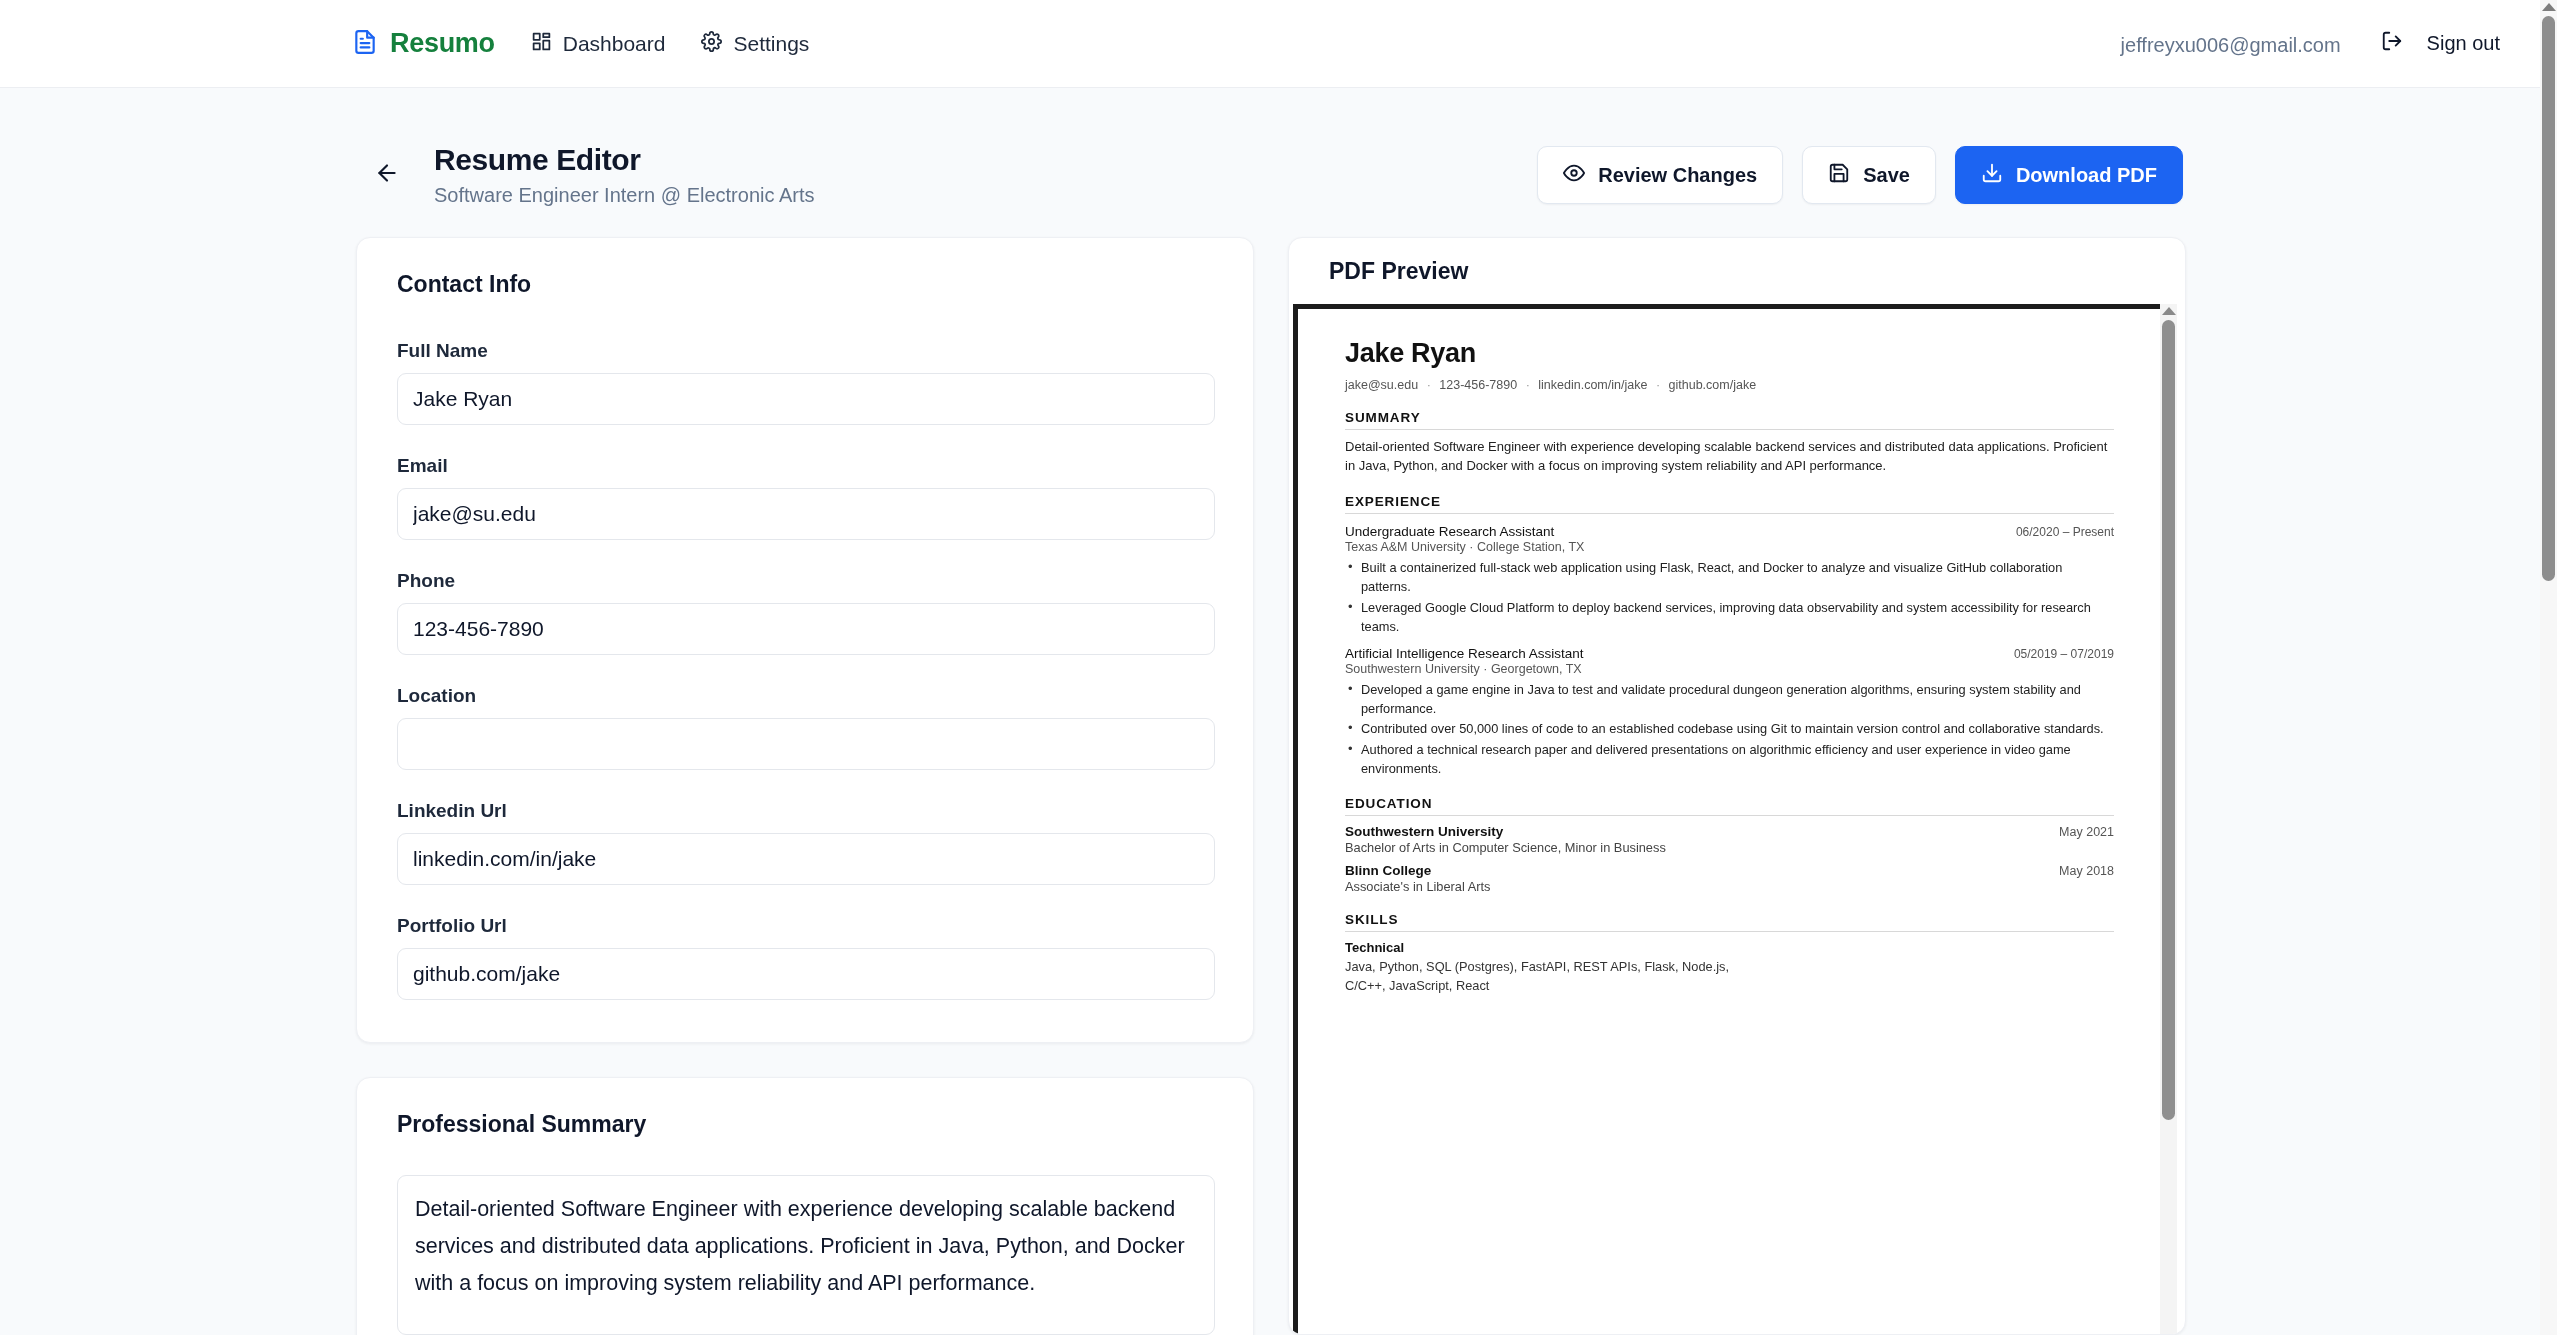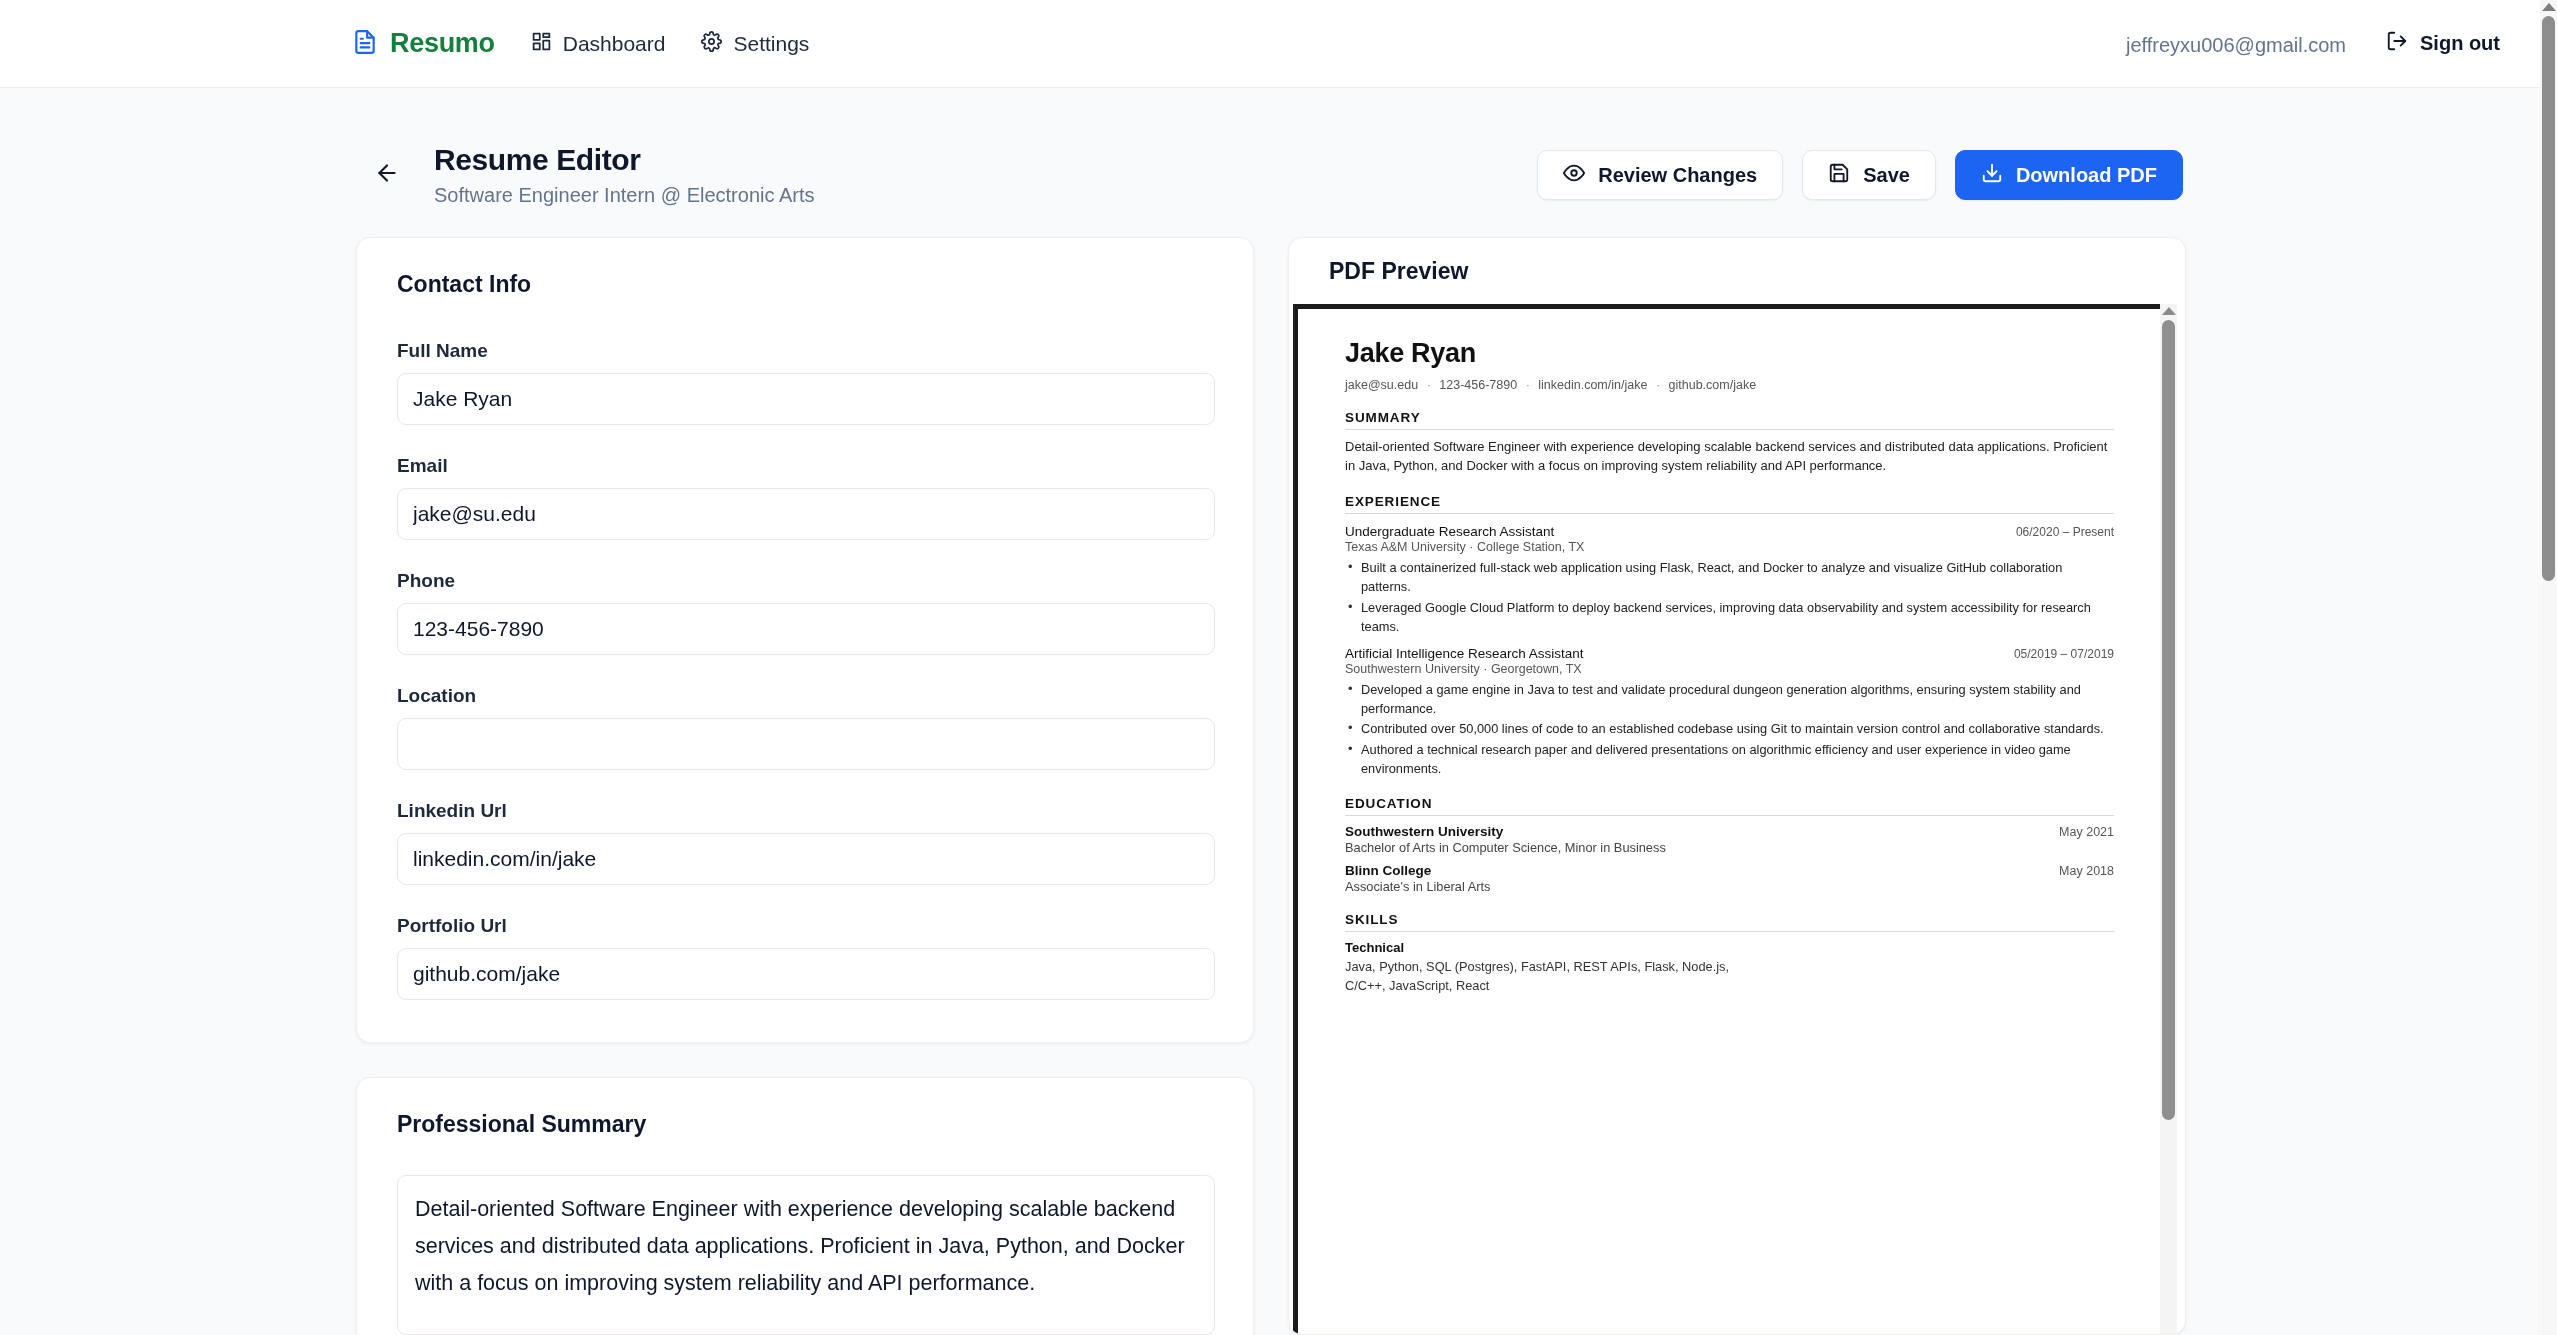--- a/index.html
+++ b/index.html
@@ -21,38 +21,38 @@
   .brand { display: flex; align-items: center; gap: 12px; }
   .brand-name { font-size: 27px; font-weight: 700; letter-spacing: -0.3px; color: #15803d; }
   .nav-link {
     display: flex; align-items: center; gap: 11px;
     font-size: 21px; color: #1e293b; cursor: pointer; font-weight: 400;
   }
   .nav-right {
     margin-left: auto; display: flex; align-items: flex-end; gap: 40px; margin-right: 40px;
   }
   .nav-email { font-size: 20px; color: #64748b; }
-  .signout { display: flex; align-items: center; gap: 12px; font-size: 20px; font-weight: 700; color: #0f172a; cursor: pointer; }
+  .signout { display: flex; align-items: center; gap: 24px; font-size: 20px; font-weight: 400; color: #0f172a; cursor: pointer; }
 
   
   .page-head {
     position: absolute; top: 140px; left: 0; width: 2540px; height: 70px;
     display: flex; align-items: center;
   }
   .back-arrow {
     margin-left: 370px; width: 34px; height: 34px; display: flex;
     align-items: center; justify-content: center; cursor: pointer;
   }
   .title-block { margin-left: 30px; }
   .page-title { font-size: 30px; font-weight: 700; letter-spacing: -0.4px; line-height: 1.15; color: #0f172a; }
   .page-sub { font-size: 20px; color: #64748b; margin-top: 6px; }
 
   .head-actions { margin-left: auto; display: flex; align-items: center; gap: 19px; margin-right: 357px; }
   .btn {
-    display: flex; align-items: center; gap: 13px; height: 50px; padding: 0 25px;
+    display: flex; align-items: center; gap: 13px; height: 58px; padding: 0 25px;
     border-radius: 10px; font-size: 20px; font-weight: 600; cursor: pointer;
     background: #ffffff; border: 1px solid #e2e8f0; color: #0f172a;
     box-shadow: 0 1px 2px rgba(15,23,42,.05);
   }
   .btn-primary { background: #1c64f2; border-color: #1c64f2; color: #ffffff; }
 
   
   .col-left  { position: absolute; left: 356px;  top: 237px; width: 898px; }
   .col-right { position: absolute; left: 1288px; top: 237px; width: 898px; }
 

